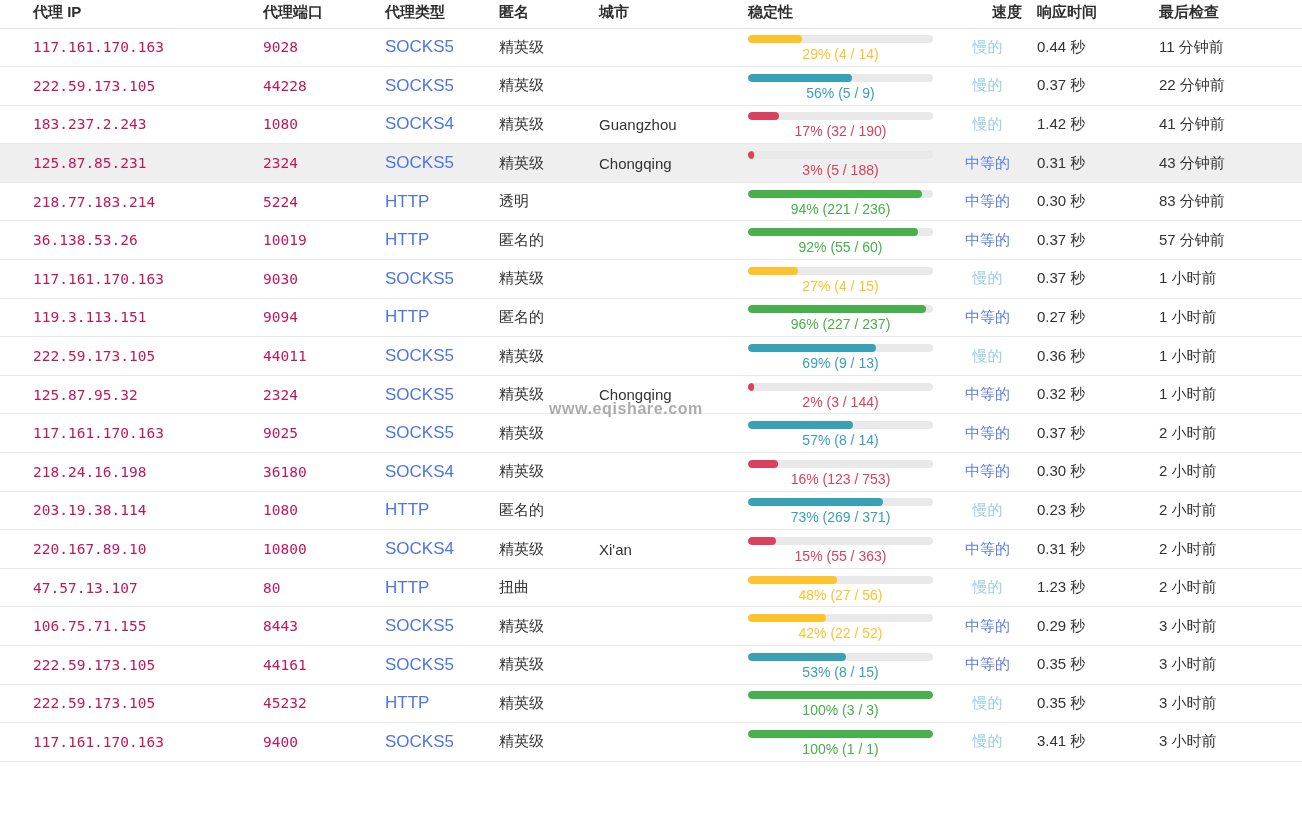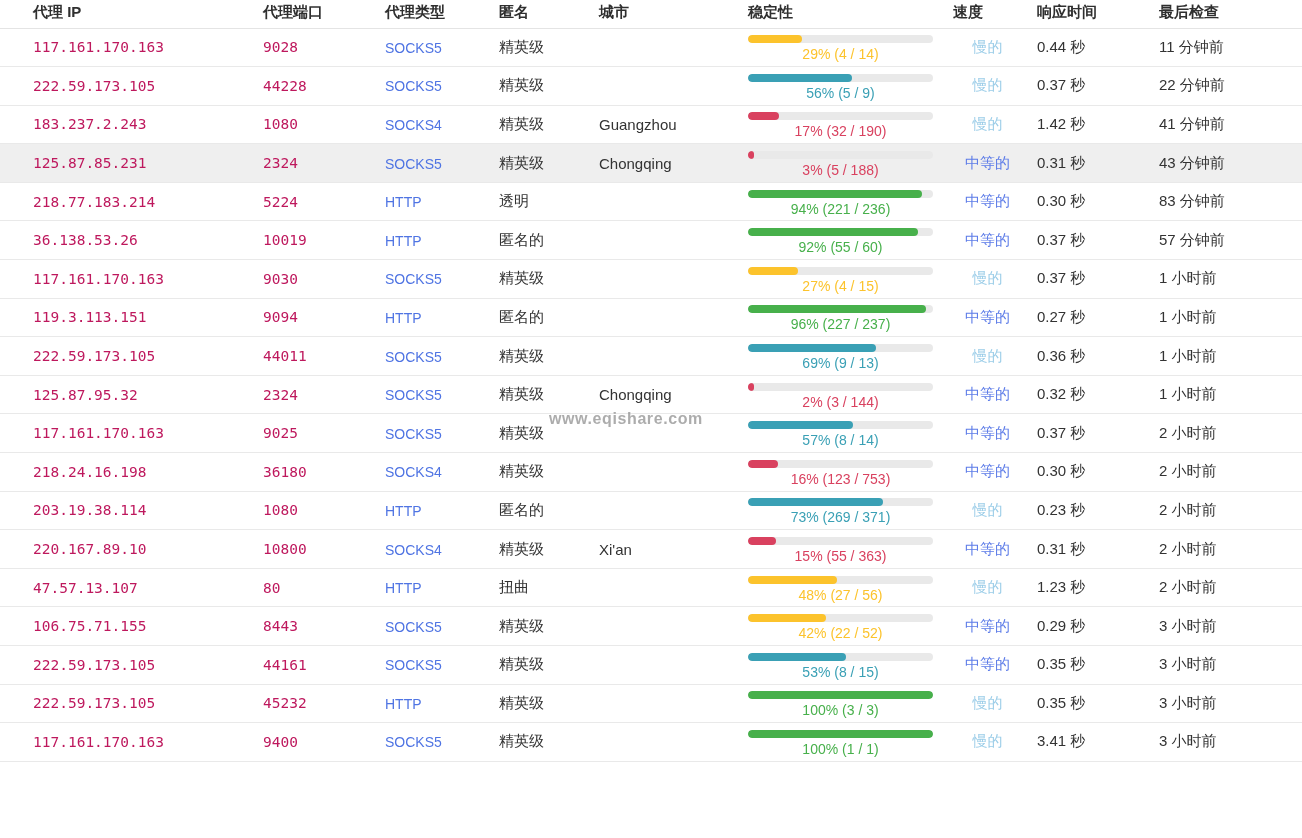--- a/index.html
+++ b/index.html
@@ -21,50 +21,50 @@
 
   thead tr{height:28px;}
   th{
     font-size:15px; font-weight:bold; text-align:left; vertical-align:middle;
     padding:0 0 2px 33px; border-bottom:1px solid #e4e4e4; color:#2f2f2f;
     white-space:nowrap; overflow:hidden;
   }
   th.c-stab{padding-left:33px;}
   th.c-stab .hdr-center{width:185px; text-align:left;}
   th.c-speed{padding-left:20px;}
-  th.c-speed .hdr-center{width:69px; text-align:left;}
+  th.c-speed .hdr-center{width:69px; text-align:right;}
   th.c-resp, th.c-last{padding-left:15px;}
 
   tbody tr{height:38.6px;}
   tbody tr.highlight td{background:var(--row-highlight);}
   td{
     vertical-align:middle; padding:0 0 0 33px; border-bottom:1px solid var(--border);
     font-size:15px; white-space:nowrap; overflow:hidden;
   }
   td.c-resp, td.c-last{padding-left:15px;}
   td.c-speed{padding-left:20px;}
   .speed-box{display:block; width:69px; text-align:center; font-size:15px;}
   .mono{font-family:"DejaVu Sans Mono","Liberation Mono",monospace; font-size:14.5px; color:#be185d;}
-  a.type-link{color:var(--link); text-decoration:none; font-size:14px;}
+  a.type-link{color:var(--link); text-decoration:none; font-size:17px;}
 
   .stab{width:185px; padding-top:3px;}
   .track{
     width:185px; height:8px; background:var(--bar-track); border-radius:4px;
     overflow:hidden;
   }
   .fill{height:8px; border-radius:4px; min-width:6px;}
   .lv-green{background:var(--green)} .lv-yellow{background:var(--yellow)}
   .lv-teal{background:var(--teal)}  .lv-red{background:var(--red)}
   .stab-label{width:185px; text-align:center; font-size:14px; margin-top:3px; line-height:16px;}
   .t-green{color:var(--green)} .t-yellow{color:var(--yellow)}
   .t-teal{color:var(--teal)}  .t-red{color:var(--red)}
   .spd-slow{color:var(--speed-slow)} .spd-medium{color:var(--speed-medium)}
 
   .watermark{
-    position:absolute; left:549px; top:410px; font-size:16px; font-weight:bold;
+    position:absolute; left:549px; top:400px; font-size:16px; font-weight:bold;
     color:var(--watermark); opacity:.7; letter-spacing:.6px; pointer-events:none;
   }
 </style>
 </head>
 <body>
 
 <div class="page">
   <table>
     <colgroup>
       <col class="w-ip">

